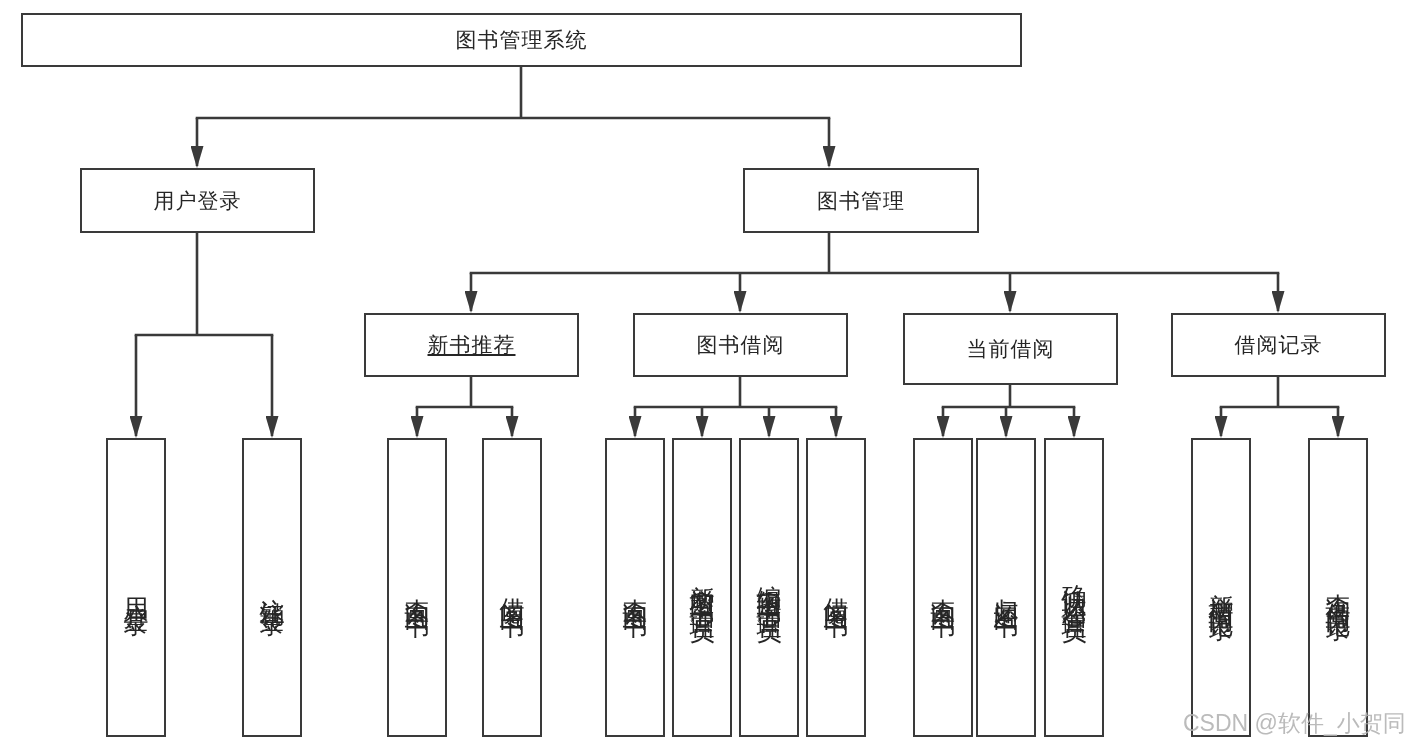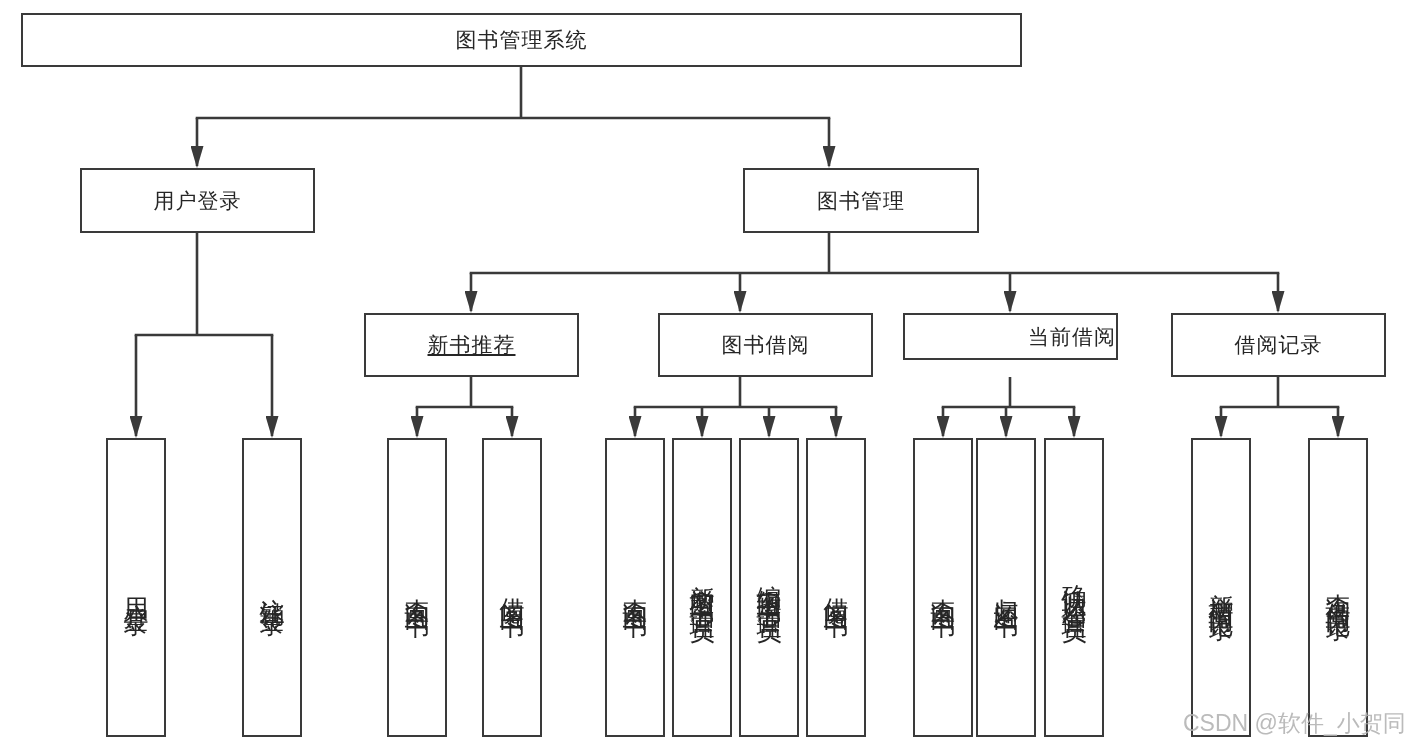--- a/index.html
+++ b/index.html
@@ -118,24 +118,24 @@
   <div class="box" style="left:80px; top:168px; width:235px; height:65px;">
     <span class="hlabel">用户登录</span>
   </div>
   <div class="box" style="left:711px; top:168px; width:236px; height:65px;margin-left:32px;">
     <span class="hlabel">图书管理</span>
   </div>
 
   <div class="box" style="left:364px; top:313px; width:215px; height:64px;text-decoration:underline;">
     <span class="hlabel">新书推荐</span>
   </div>
-  <div class="box" style="left:658px; top:313px; width:215px; height:64px;">
+  <div class="box" style="left:633px; top:313px; width:215px; height:64px;">
     <span class="hlabel">图书借阅</span>
   </div>
-  <div class="box" style="left:903px; top:313px; width:215px; height:47px;justify-content:flex-end;">
+  <div class="box" style="left:903px; top:313px; width:215px; height:72px;">
     <span class="hlabel">当前借阅</span>
   </div>
   <div class="box" style="left:1171px; top:313px; width:215px; height:64px;">
     <span class="hlabel">借阅记录</span>
   </div>
 
   <div class="box leaf" style="left:106px; top:438px; width:60px; height:299px;">
     <span class="vlabel">用户登录</span>
   </div>
   <div class="box leaf" style="left:242px; top:438px; width:60px; height:299px;">

